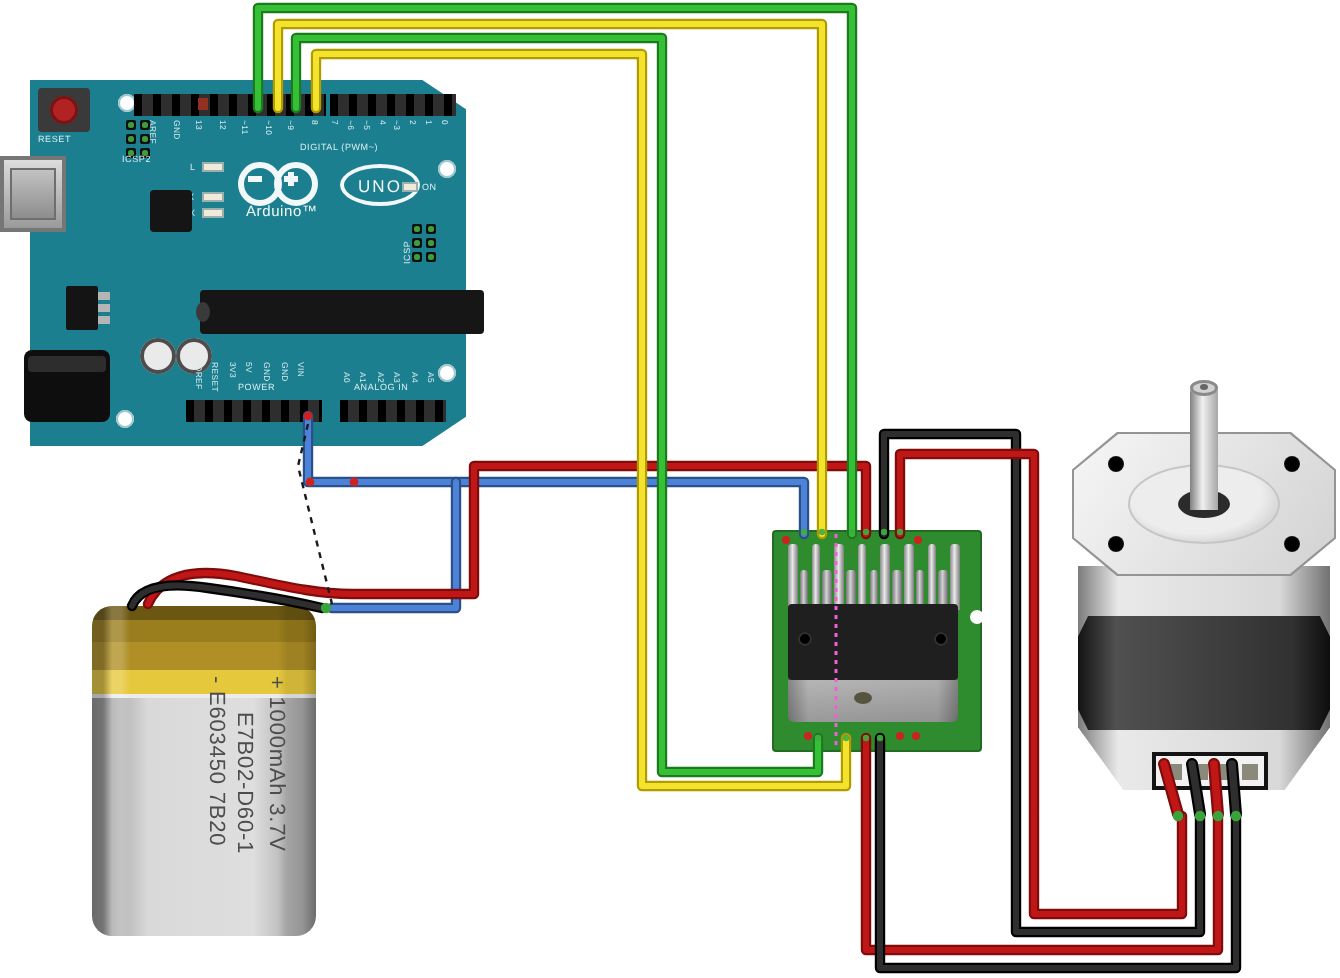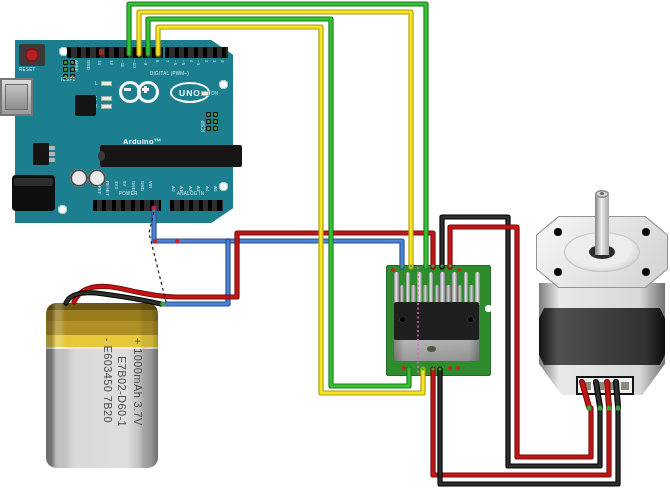--- a/index.html
+++ b/index.html
@@ -22,28 +22,28 @@
        background-image:repeating-linear-gradient(90deg,#000 0 4px,#2e2e2e 4px 9.5px);}
   .redpin{position:absolute;width:5px;height:6px;background:#94301f;}
   .smallchip{position:absolute;left:60px;top:55px;width:21px;height:21px;background:#151515;border-radius:2px;}
   .bigic{position:absolute;left:85px;top:105px;width:142px;height:22px;background:#161616;border-radius:2px;}
   .bigic-notch{position:absolute;left:-2px;top:6px;width:7px;height:10px;border-radius:50%;background:#3a3a3a;}
   .transistor{position:absolute;left:18px;top:103px;width:16px;height:22px;background:#141414;border-radius:1px;}
   .tr-leg{position:absolute;left:16px;width:6px;height:4px;background:#b5b5b5;}
   .cap{position:absolute;width:18px;height:18px;border-radius:50%;background:radial-gradient(circle at 45% 40%,#eaeaea 55%,#bfbfbf);box-shadow:inset 0 0 0 2px #4d4d4d;}
   .led{position:absolute;width:11px;height:5px;background:#efeadb;box-shadow:inset 0 0 0 1px #9ab0a8;}
   .slab{position:absolute;color:#d9edf1;font-size:4.5px;letter-spacing:.3px;white-space:nowrap;}
-  .slab7{font-size:7.5px;font-weight:bold;color:#f2f7f7;margin-top:36px;}
+  .slab7{font-size:7.5px;font-weight:normal;color:#f2f7f7;}
   .icsp{position:absolute;display:grid;grid-template-columns:repeat(2,5px);grid-auto-rows:5px;gap:2px;}
   .icsp b{display:block;width:5px;height:5px;background:#101010;border-radius:1px;position:relative;}
   .icsp b::after{content:"";position:absolute;left:1.2px;top:1.2px;width:2.5px;height:2.5px;border-radius:50%;background:#3f9c3f;}
   .logo-c{position:absolute;width:16px;height:16px;border:3px solid #f2f7f7;border-radius:50%;}
   .logo-bar{position:absolute;background:#f2f7f7;}
   .uno-oval{position:absolute;left:155px;top:42px;width:36px;height:17px;border:2px solid #f2f7f7;border-radius:50%;
-            display:flex;align-items:center;justify-content:center;color:#f2f7f7;font-weight:bold;font-size:8.5px;letter-spacing:1px;}
+            display:flex;align-items:center;justify-content:center;color:#f2f7f7;font-weight:normal;font-size:8.5px;letter-spacing:1px;}
   .vrow{position:absolute;display:flex;}
   .vl{position:relative;flex:1;height:100%;}
   .vl i{position:absolute;left:55%;top:0;transform:rotate(90deg);transform-origin:0 0;font-style:normal;
         white-space:nowrap;font-size:4.2px;color:#d9edf1;letter-spacing:.2px;}
   .rot-ccw{transform:rotate(-90deg);transform-origin:left top;}
 
   
   .battery{position:absolute;left:46px;top:303px;width:112px;height:165px;border-radius:10px;overflow:hidden;}
   .bat-top{position:absolute;left:0;top:0;right:0;height:46px;
            background:linear-gradient(180deg,#6b5712 0 7px,#9a7d1c 7px 18px,#b09026 18px 32px,#e6c83d 32px 44px,#ececec 44px);}

